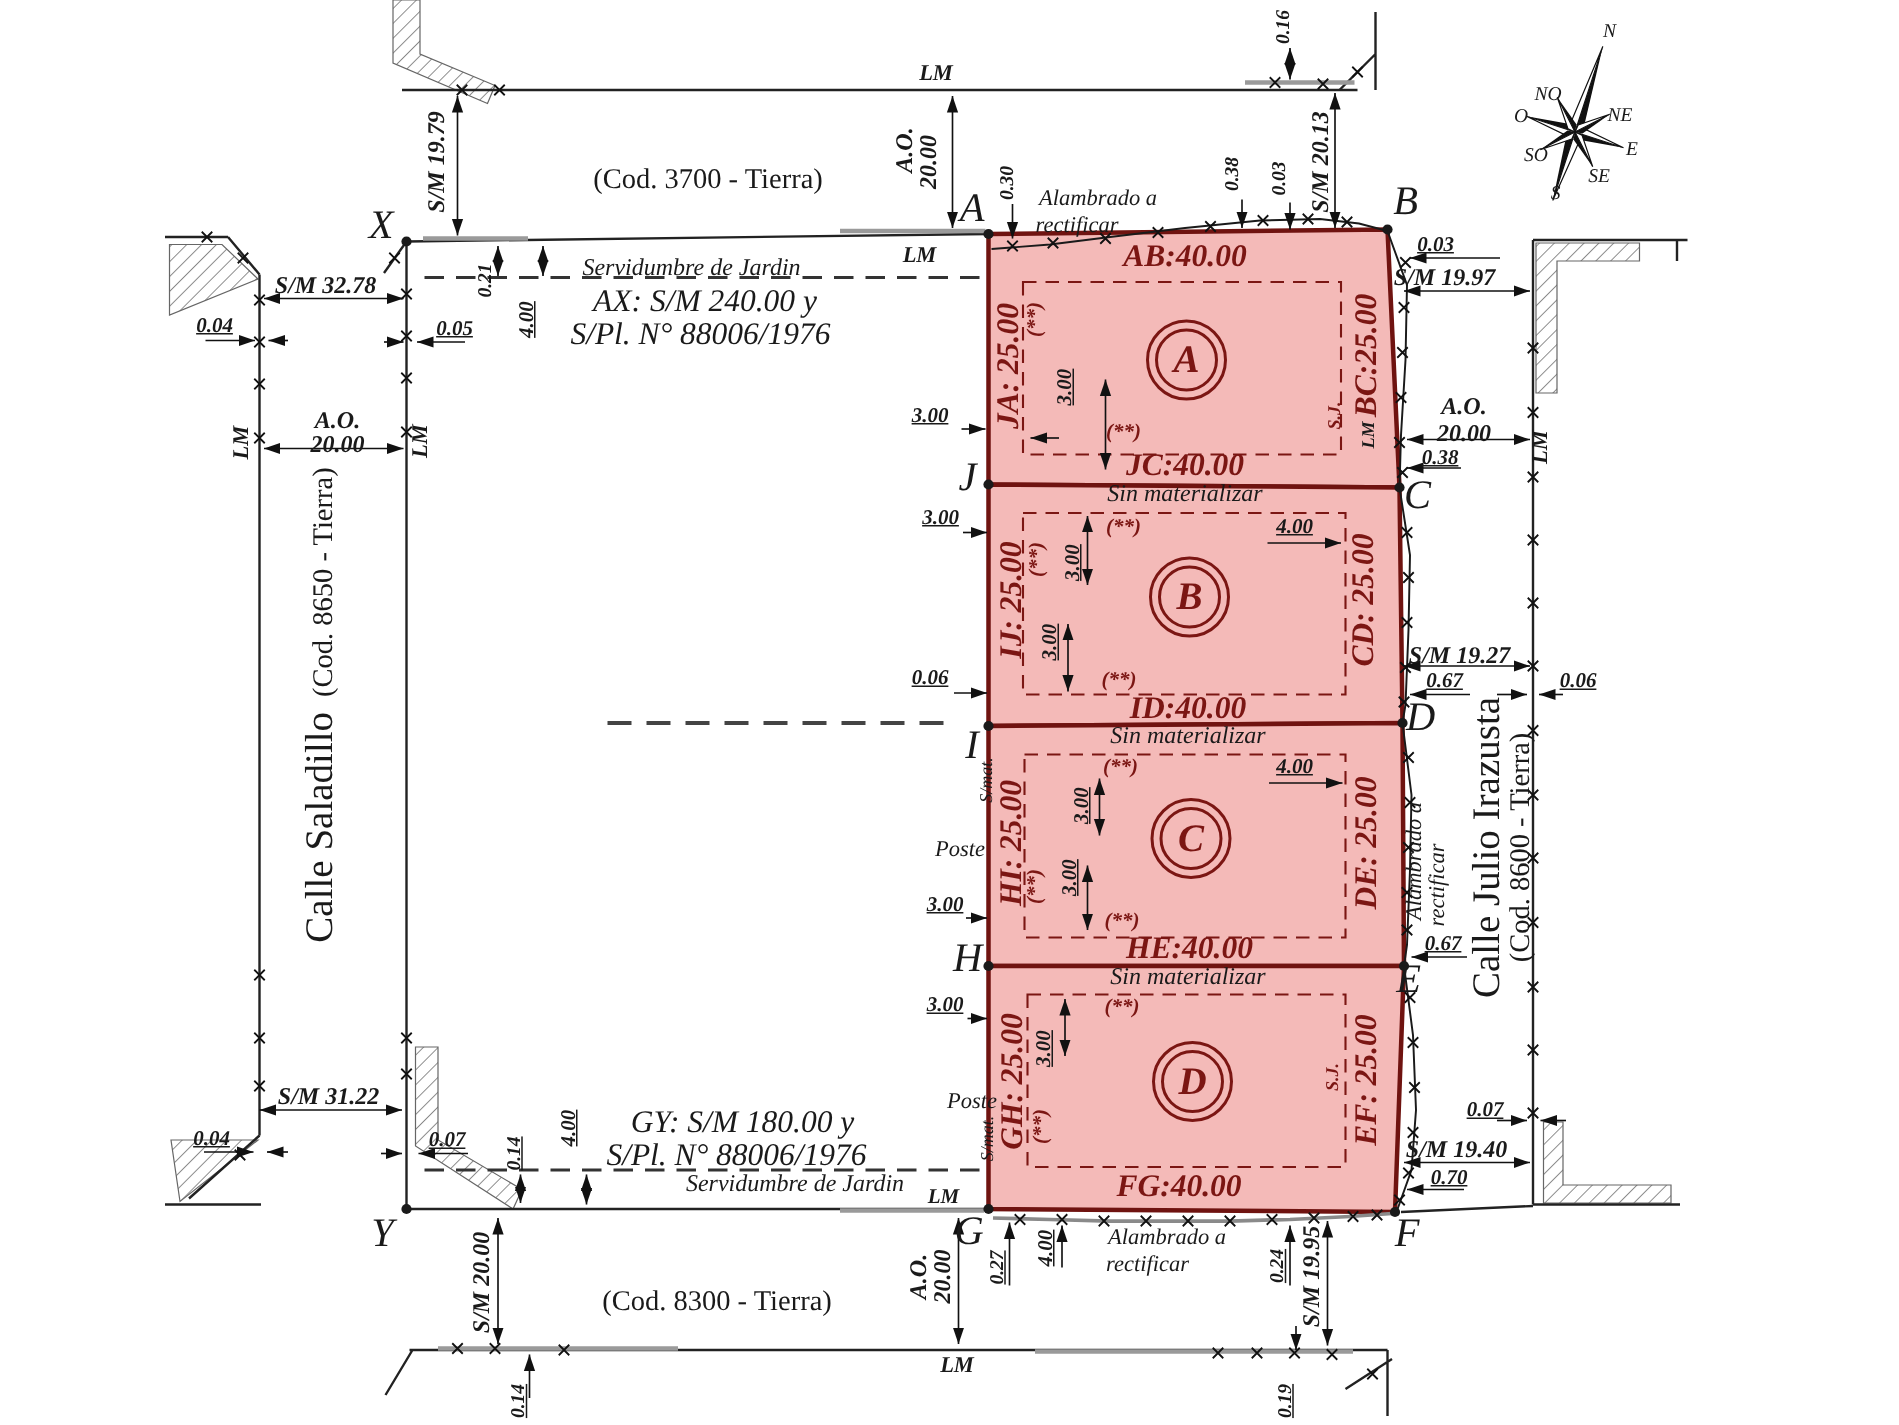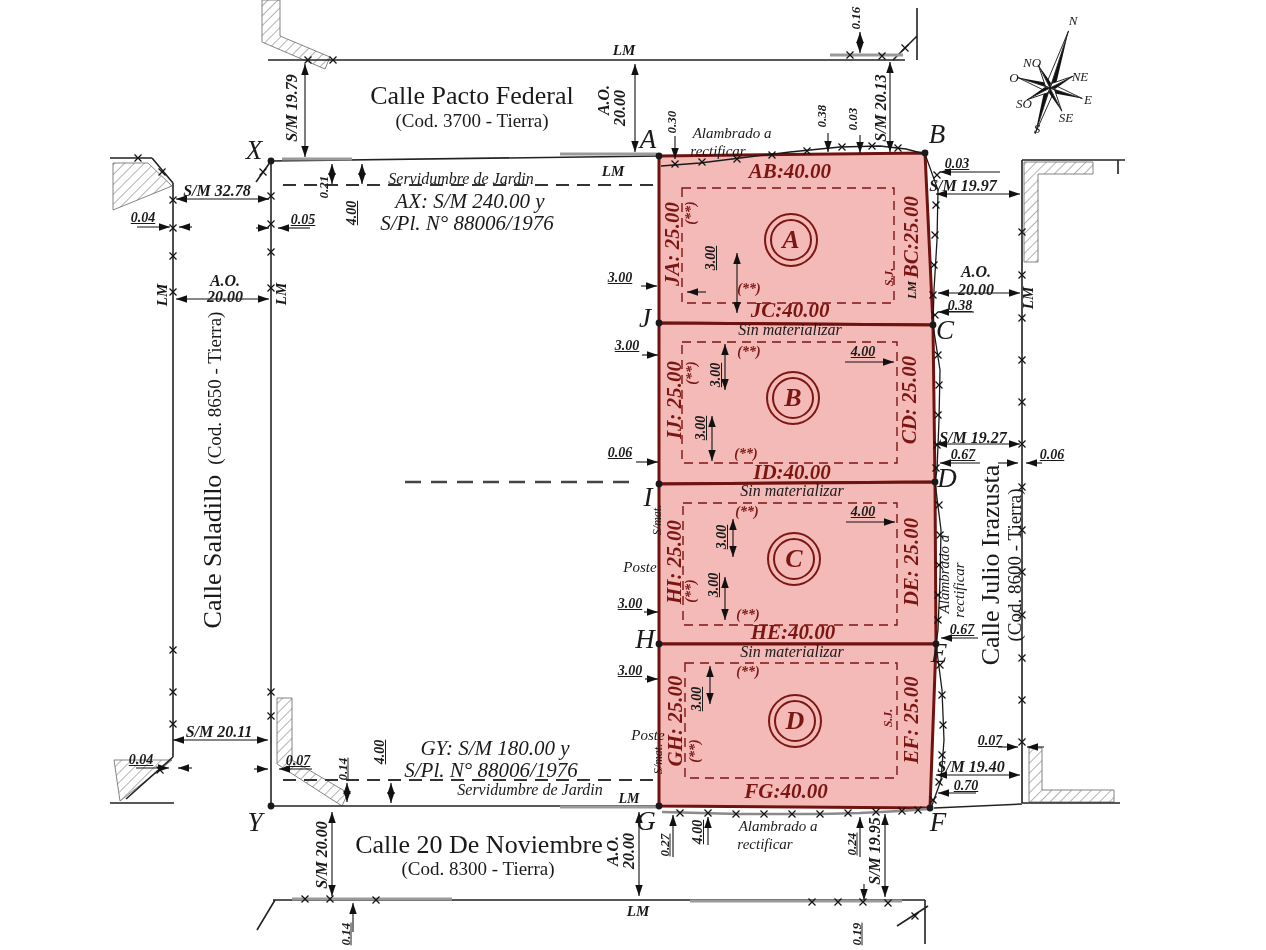--- a/index.html
+++ b/index.html
@@ -292,21 +292,20 @@
           <polygon points="0,0 -3.2,-4 0,-26" fill="#fff" stroke="#111" stroke-width="0.8"></polygon>
         </g>
     <g transform="rotate(315)">
           <polygon points="0,0 3.2,-4 0,-26" fill="#111"></polygon>
           <polygon points="0,0 -3.2,-4 0,-26" fill="#fff" stroke="#111" stroke-width="0.8"></polygon>
         </g>
   </g>
 </svg>
 
 <span class="t b s15" style="left:624px;top:50px">LM</span>
-<span class="t up s26" style="left:472px;top:96px">Calle Pacto Federal</span>
 <span class="t up s19" style="left:472px;top:120px">(Cod. 3700 - Tierra)</span>
 <span class="t r b s16" style="left:292px;top:108px">S/M 19.79</span>
 <span class="t r b s16" style="left:604px;top:100px">A.O.</span>
 <span class="t r b s16" style="left:620px;top:108px">20.00</span>
 <span class="t r b s13" style="left:671px;top:122px">0.30</span>
 <span class="t s15" style="left:732px;top:133px">Alambrado a</span>
 <span class="t s15" style="left:718px;top:151px">rectificar</span>
 <span class="t r b s13" style="left:821px;top:116px">0.38</span>
 <span class="t r b s13" style="left:852px;top:119px">0.03</span>
 <span class="t r b s16" style="left:881px;top:108px">S/M 20.13</span>
@@ -421,29 +420,28 @@
 <span class="t r b s12" style="left:912px;top:290px">LM</span>
 <span class="t r b s12 red" style="left:888px;top:718px">S.J.</span>
 <span class="t b s14" style="left:629px;top:799px">LM</span>
 
 <span class="t s27" style="left:645px;top:318px">J</span>
 <span class="t s27" style="left:648px;top:497px">I</span>
 <span class="t s27" style="left:645px;top:639px">H</span>
 <span class="t s27" style="left:646px;top:821px">G</span>
 <span class="t s27" style="left:255px;top:822px">Y</span>
 
-<span class="t b s16" style="left:219px;top:732px">S/M 20.11</span>
+<span class="t b s16" style="left:219px;top:732px">S/M 31.22</span>
 <span class="t b s14 u" style="left:141px;top:760px">0.04</span>
 <span class="t b s14 u" style="left:298px;top:761px">0.07</span>
 <span class="t r b s13 u" style="left:342px;top:769px">0.14</span>
 <span class="t r b s14 u" style="left:380px;top:752px">4.00</span>
 <span class="t s21" style="left:495px;top:748px">GY: S/M 180.00 y</span>
 <span class="t s21" style="left:491px;top:770px">S/Pl. N° 88006/1976</span>
 <span class="t s16" style="left:530px;top:790px">Servidumbre de Jardin</span>
-<span class="t up s26" style="left:479px;top:845px">Calle 20 De Noviembre</span>
 <span class="t up s19" style="left:478px;top:868px">(Cod. 8300 - Tierra)</span>
 <span class="t r b s16" style="left:613px;top:851px">A.O.</span>
 <span class="t r b s16" style="left:629px;top:851px">20.00</span>
 <span class="t r b s13 u" style="left:664px;top:845px">0.27</span>
 <span class="t r b s14 u" style="left:698px;top:832px">4.00</span>
 <span class="t s15" style="left:778px;top:826px">Alambrado a</span>
 <span class="t s15" style="left:765px;top:844px">rectificar</span>
 <span class="t r b s13 u" style="left:851px;top:844px">0.24</span>
 <span class="t r b s16" style="left:875px;top:851px">S/M 19.95</span>
 <span class="t r b s16" style="left:322px;top:855px">S/M 20.00</span>

